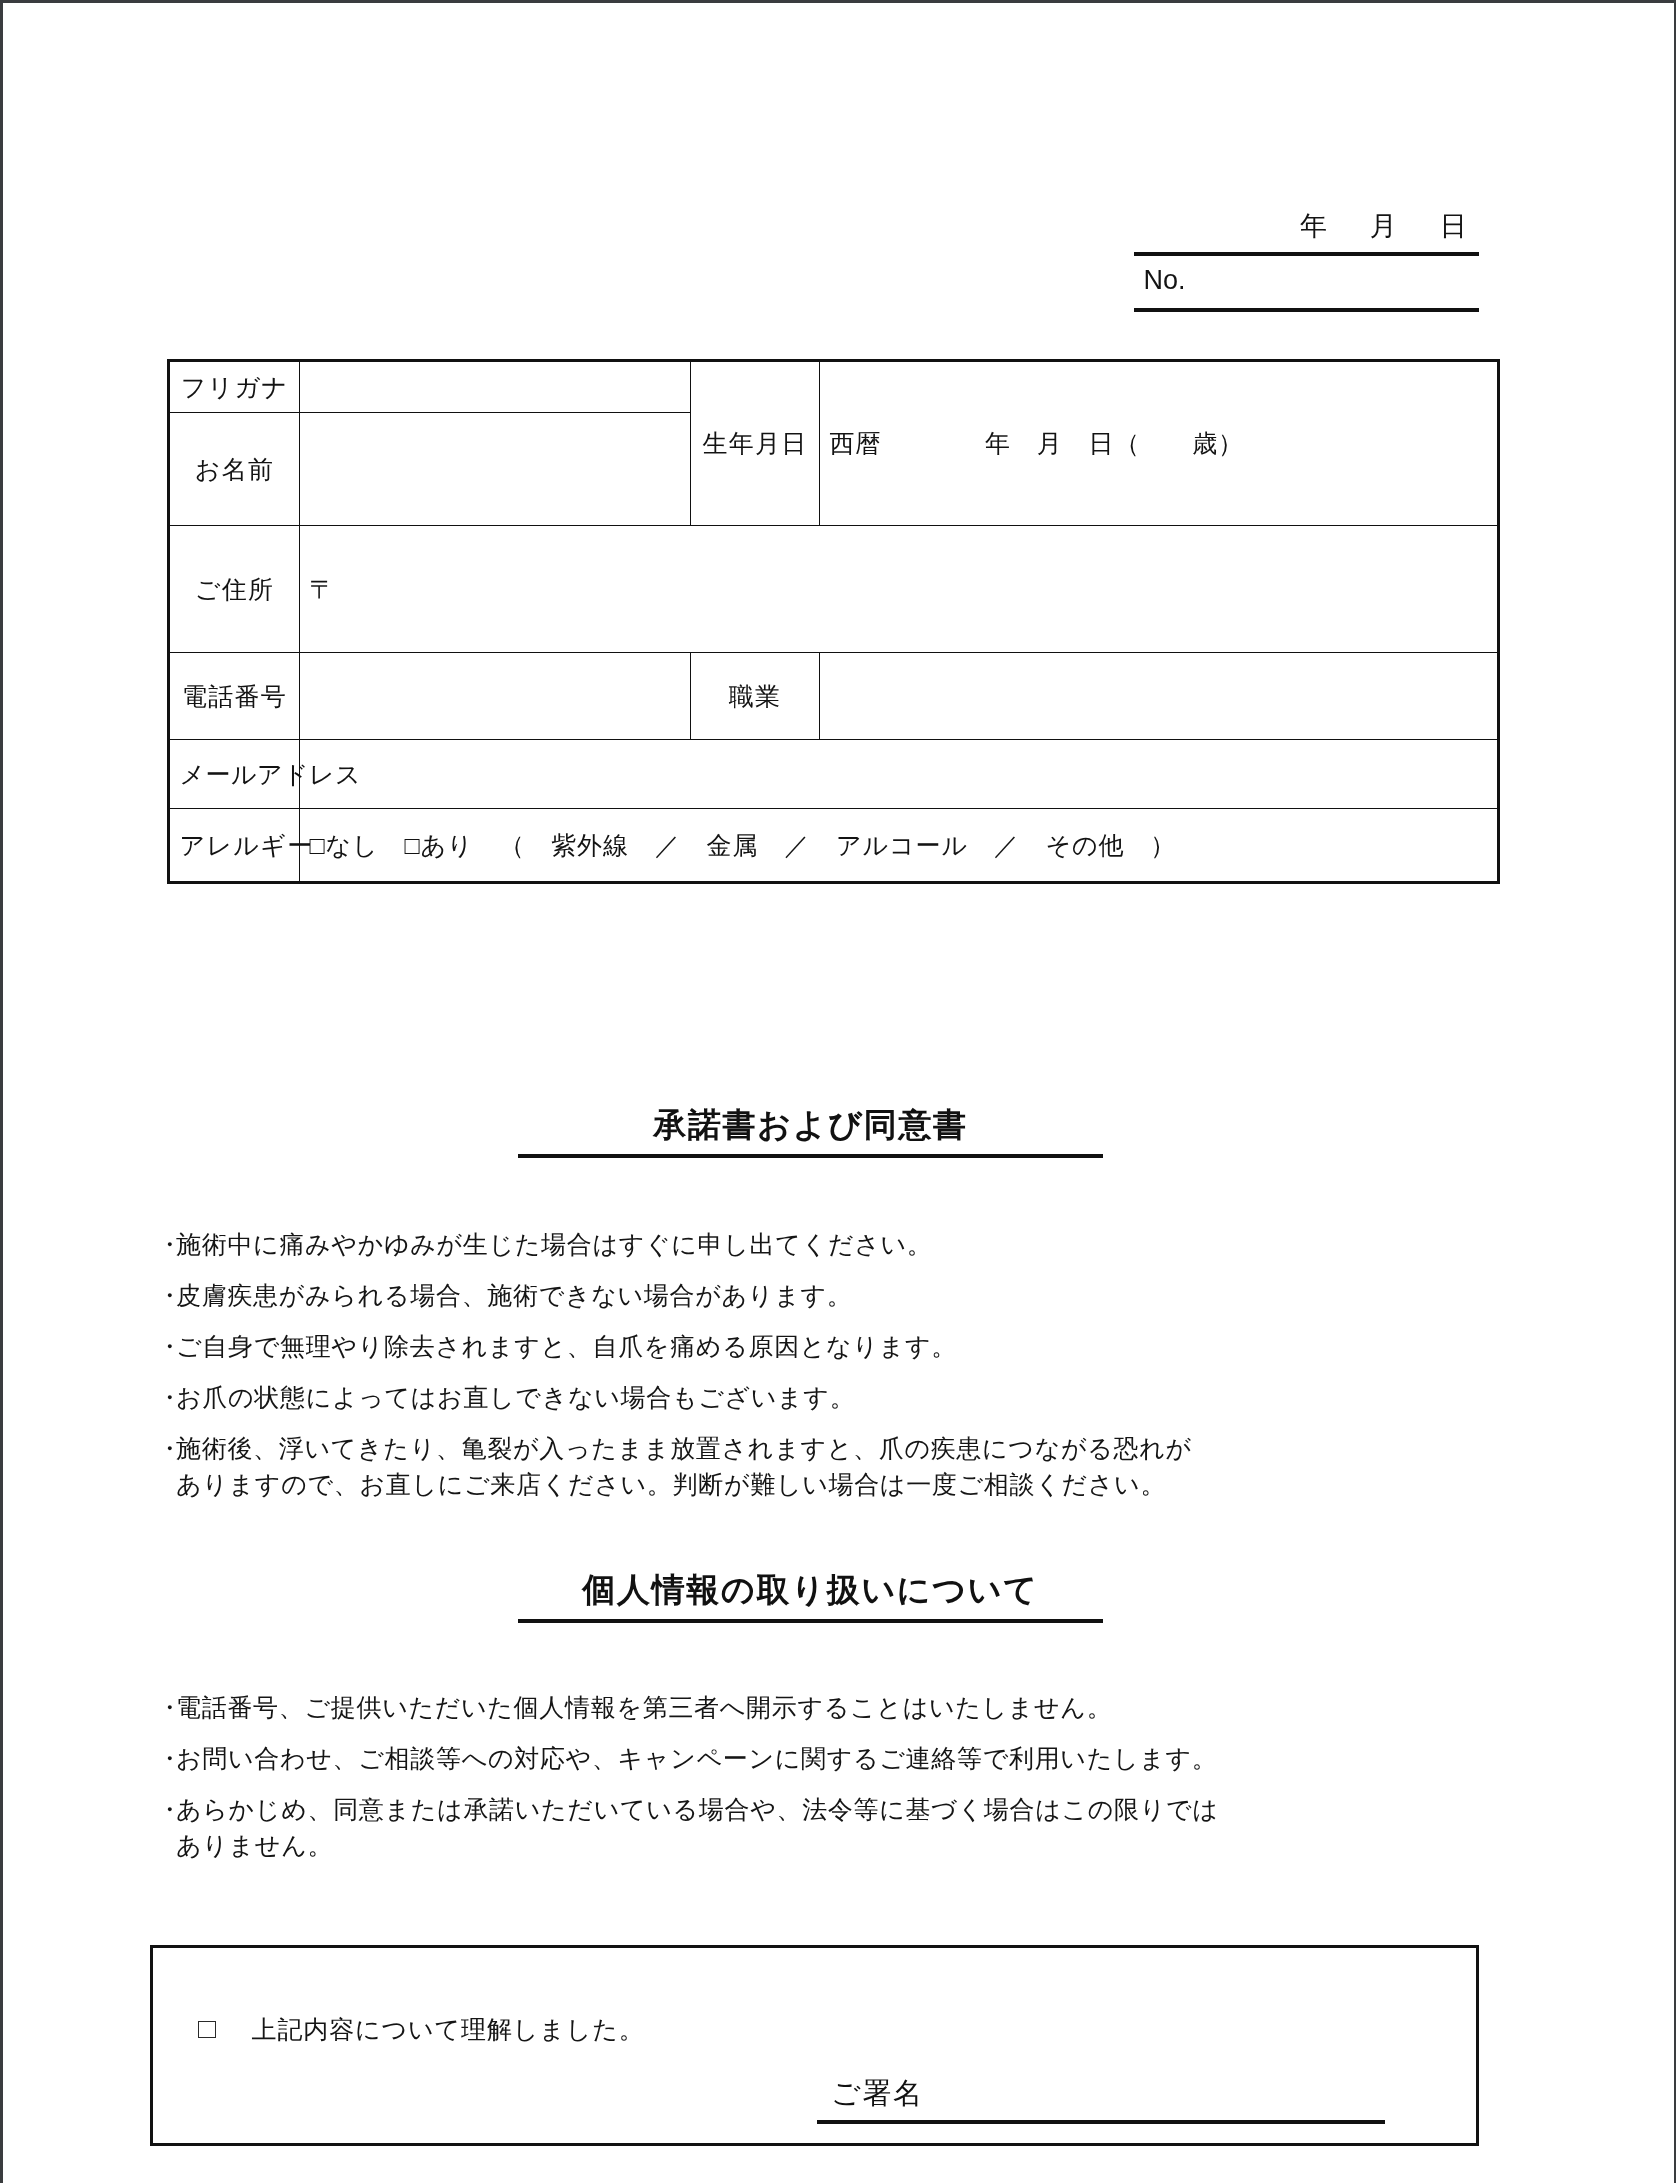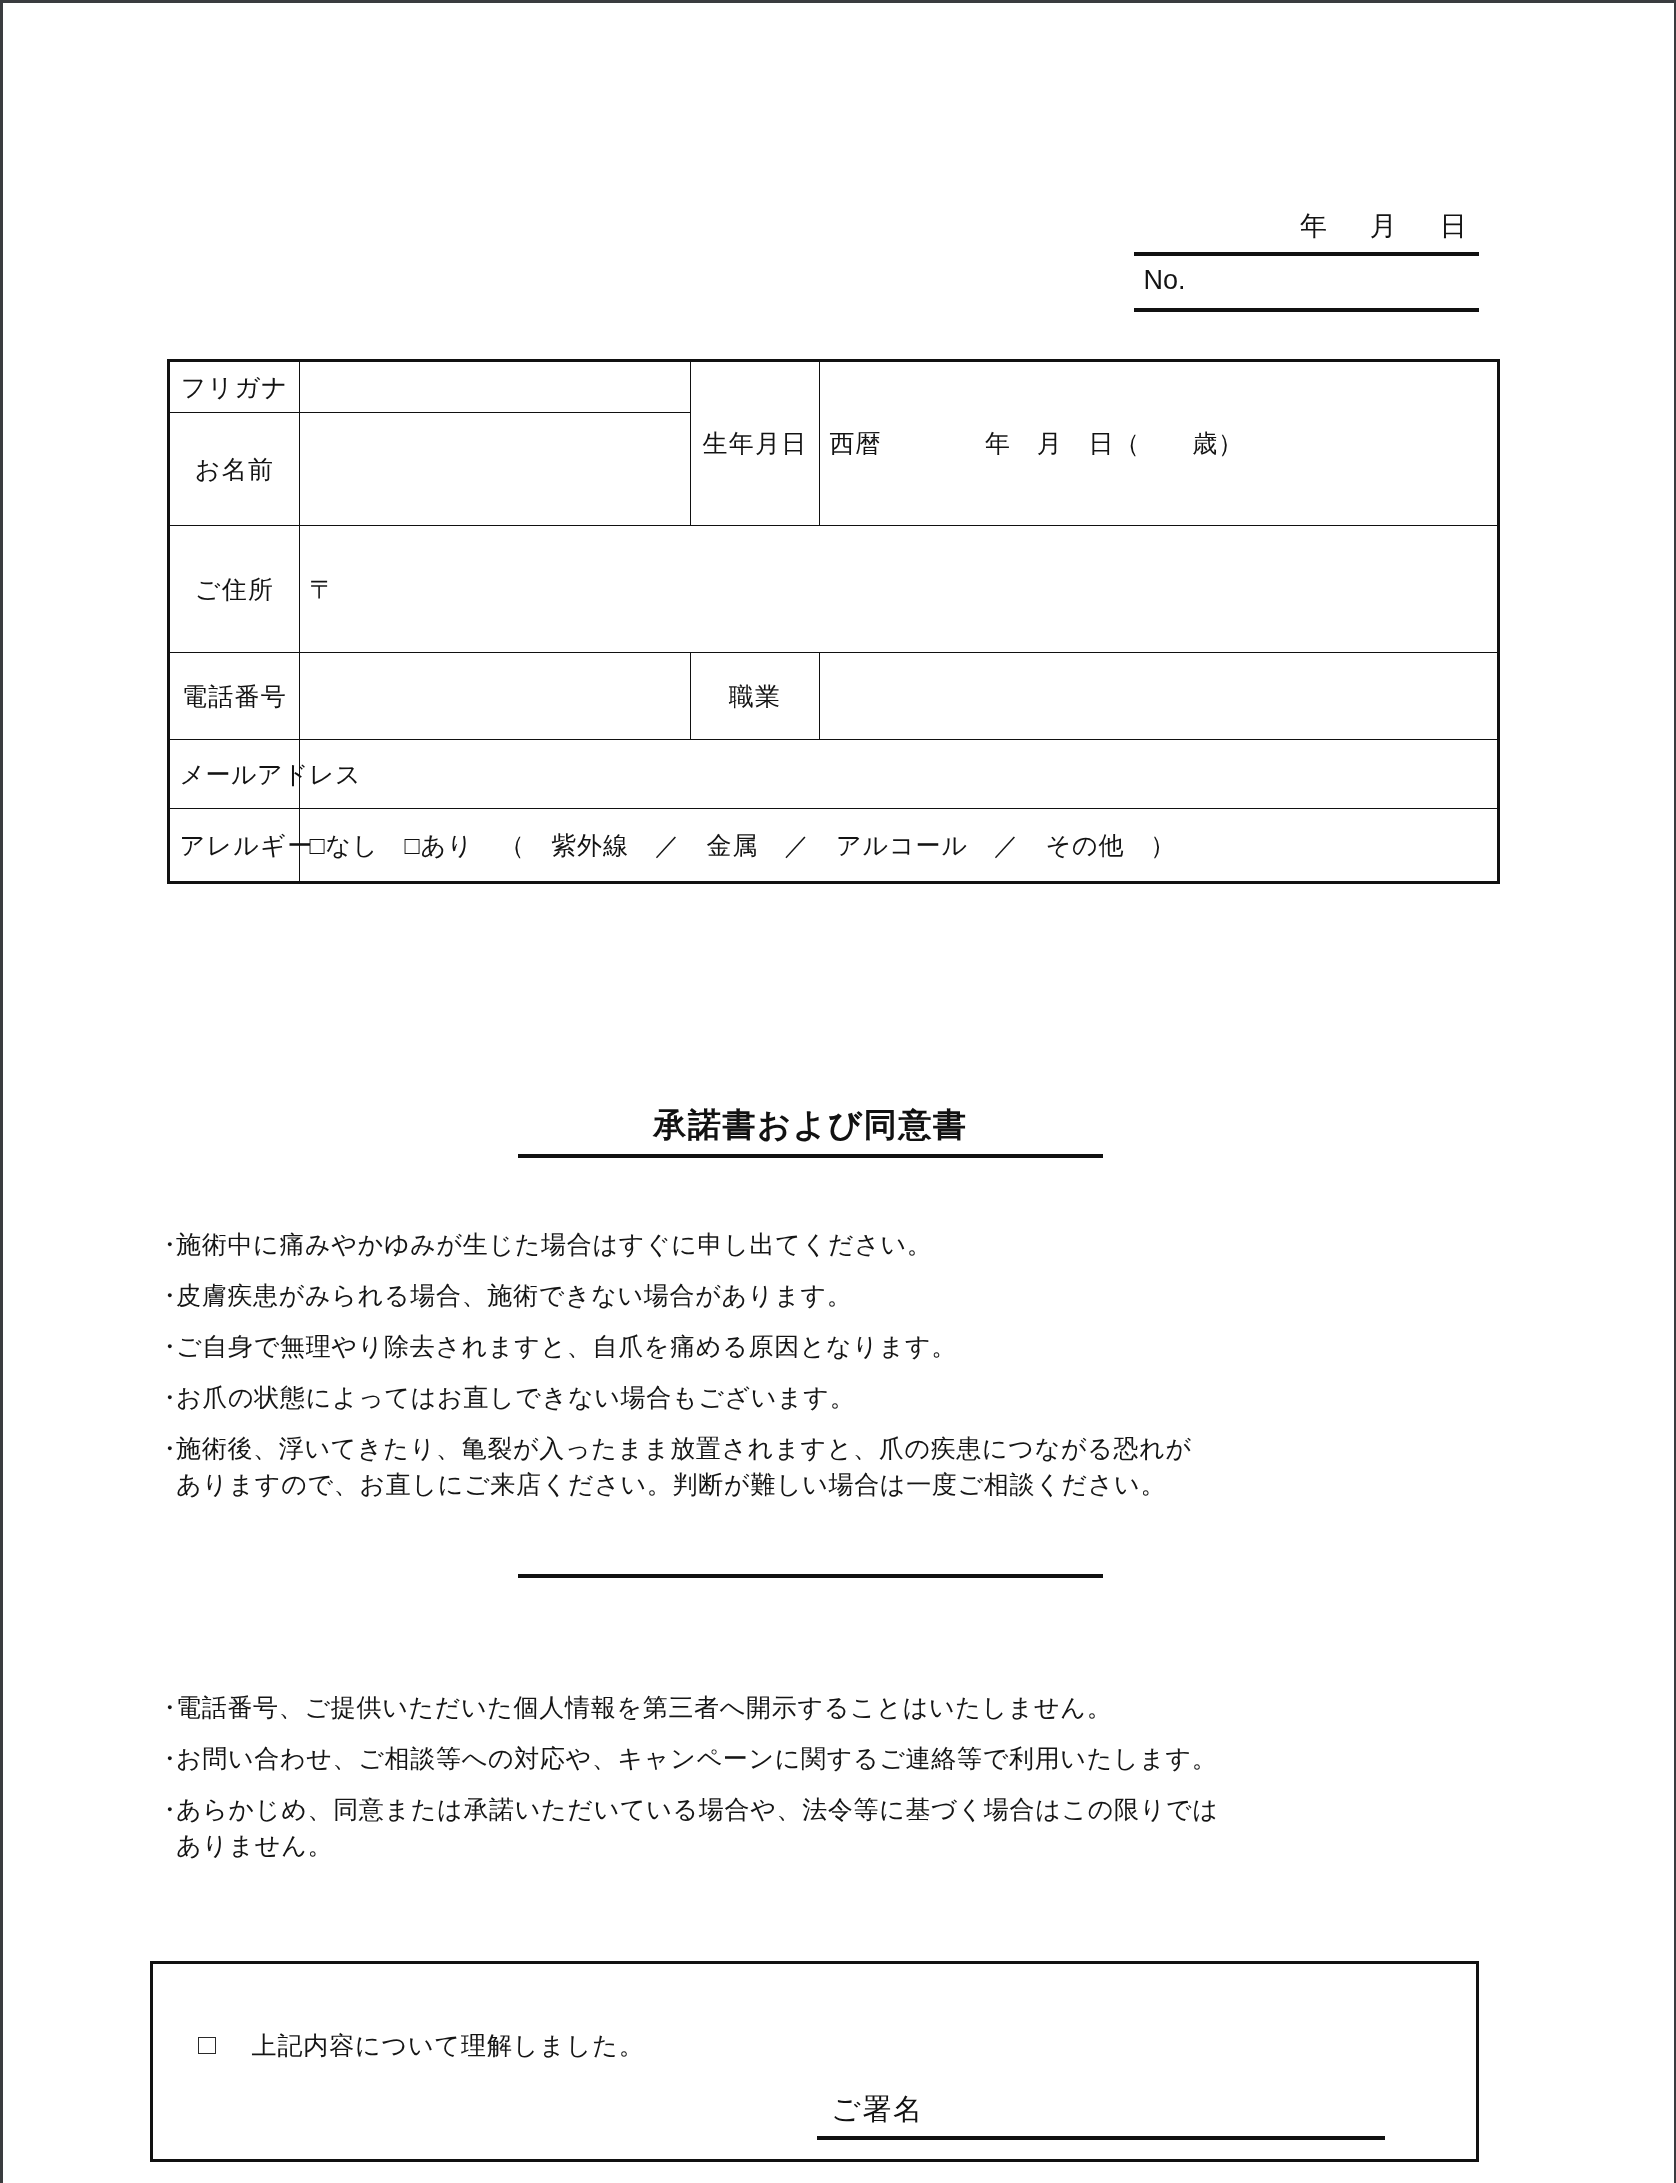--- a/index.html
+++ b/index.html
@@ -160,21 +160,20 @@
 
   
   .sign-box {
     position: absolute;
     left: 147px;
     top: 1942px;
     width: 1329px;
     height: 201px;
     border: 3.1px solid #111;
     box-sizing: border-box;
-    margin-top: 16px;
   }
   .agree-row {
     position: absolute;
     left: 45px;
     top: 65px;
     display: flex;
     align-items: center;
     font-size: 25px;
     letter-spacing: 0.9px;
     color: #151515;
@@ -291,20 +290,21 @@
       <div class="clause">
         <span class="clause-mark">・</span>
         <span class="clause-body">
           <span>施術後、浮いてきたり、亀裂が入ったまま放置されますと、爪の疾患につながる恐れが</span>
           <span class="clause-line2">ありますので、お直しにご来店ください。判断が難しい場合は一度ご相談ください。</span>
         </span>
       </div>
     </div>
 
     <div class="section-head" id="privacy-head">
+      <span class="head-text">個人情報の取り扱いについて</span>
       <div class="head-rule"></div>
     </div>
 
     <div class="clause-list" id="privacy-list">
       <div class="clause">
         <span class="clause-mark">・</span>
         <span class="clause-body">電話番号、ご提供いただいた個人情報を第三者へ開示することはいたしません。</span>
       </div>
       <div class="clause">
         <span class="clause-mark">・</span>

